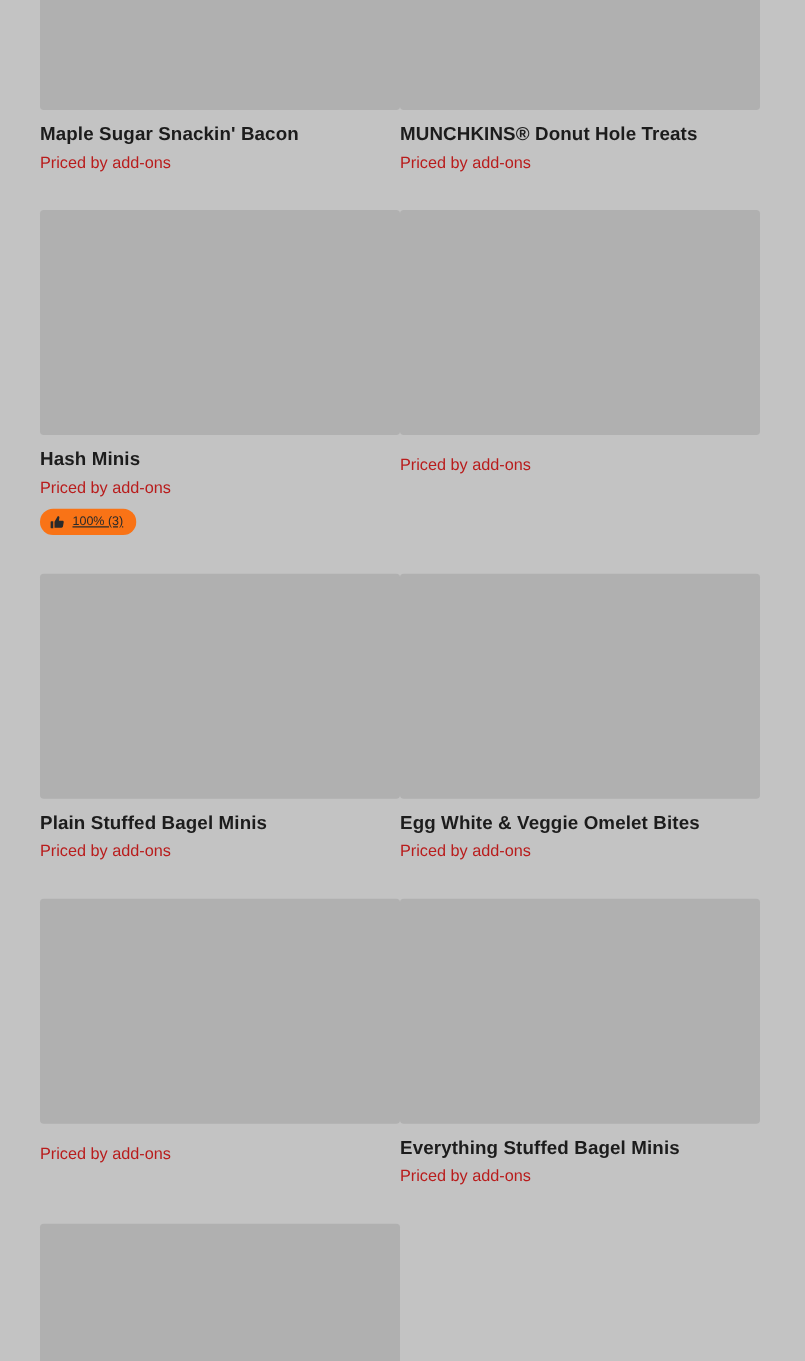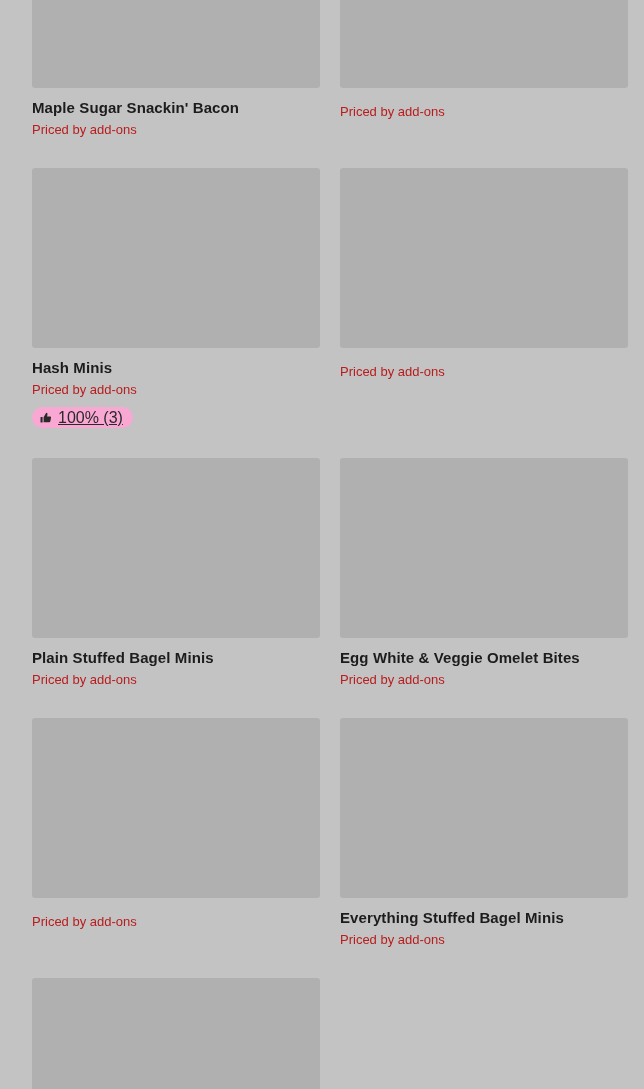--- a/index.html
+++ b/index.html
@@ -17,21 +17,20 @@
     -webkit-font-smoothing: antialiased;
   }
 
   .menu-grid {
     position: relative;
     width: 644px;
     height: 843px;
     padding: 0 32px;
     display: grid;
     grid-template-columns: 288px 288px;
-    column-gap: 20px;
     align-content: start;
   }
 
   
   .card {
     display: flex;
     flex-direction: column;
     background: transparent;
   }
 
@@ -69,22 +68,22 @@
     white-space: nowrap;
   }
 
   .rating-badge {
     display: inline-flex;
     align-items: center;
     gap: 6px;
     margin-top: 9px;
     padding: 3px 10px 3px 8px;
     border-radius: 11px;
-    background: #f9a8d4;
-    font-size: 16px;
+    background: #f97316;
+    font-size: 10px;
     line-height: 15px;
     color: #2a2a2a;
     white-space: nowrap;
     text-decoration: underline;
   }
 
   .thumb-icon {
     display: inline-block;
     width: 12px;
     height: 12px;
@@ -107,20 +106,21 @@
     <div class="card-thumb clipped"></div>
     <div class="card-body">
       <div class="card-title">Maple Sugar Snackin' Bacon</div>
       <div class="card-subtitle">Priced by add-ons</div>
     </div>
   </div>
 
   <div class="card">
     <div class="card-thumb clipped"></div>
     <div class="card-body">
+      <div class="card-title">MUNCHKINS® Donut Hole Treats</div>
       <div class="card-subtitle">Priced by add-ons</div>
     </div>
   </div>
 
   <div class="row-spacer"></div>
 
   <div class="card">
     <div class="card-thumb"></div>
     <div class="card-body">
       <div class="card-title">Hash Minis</div>

